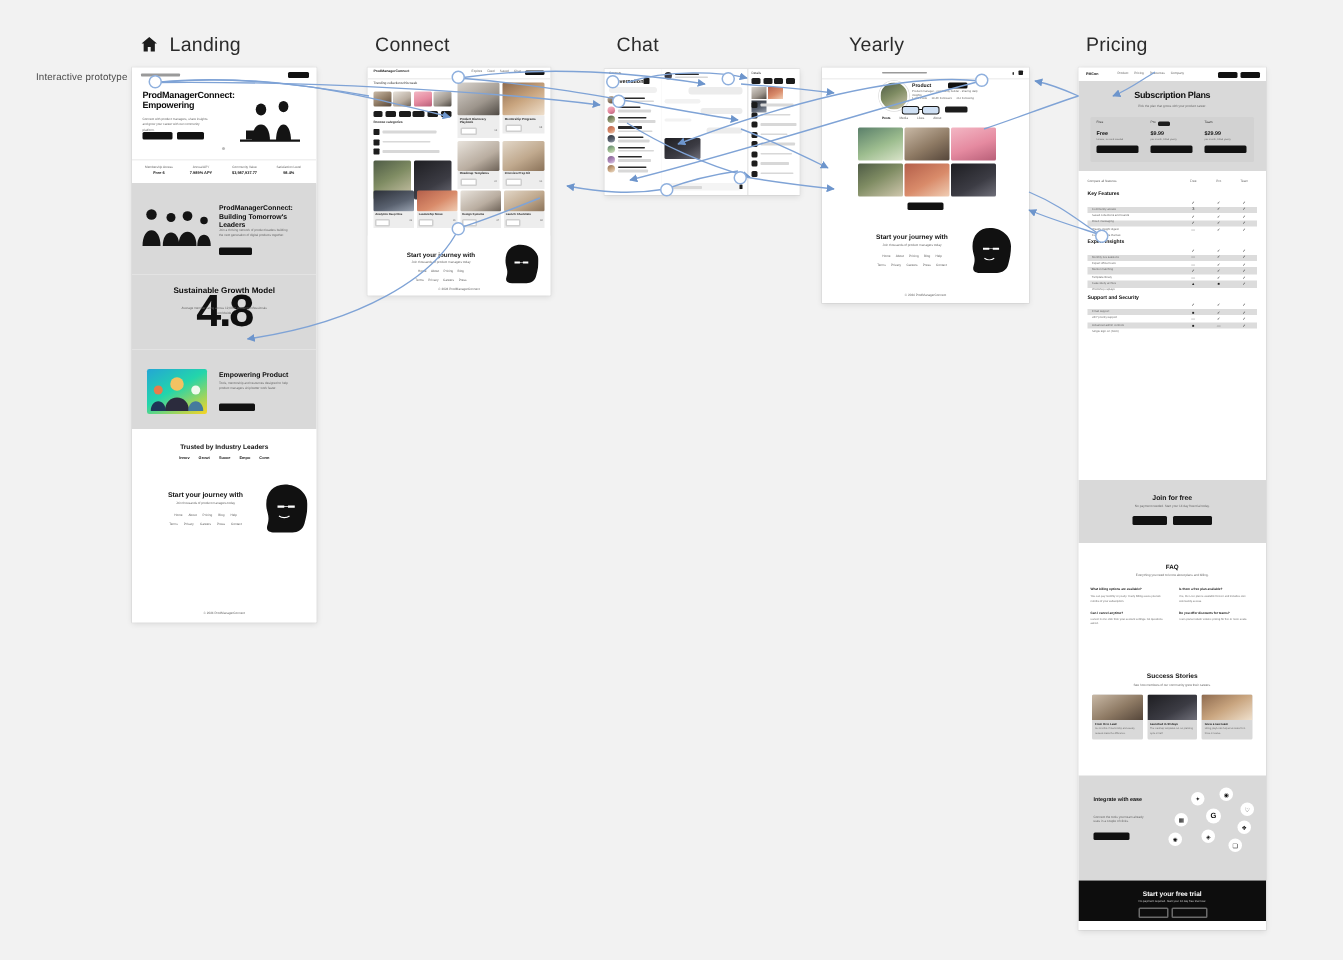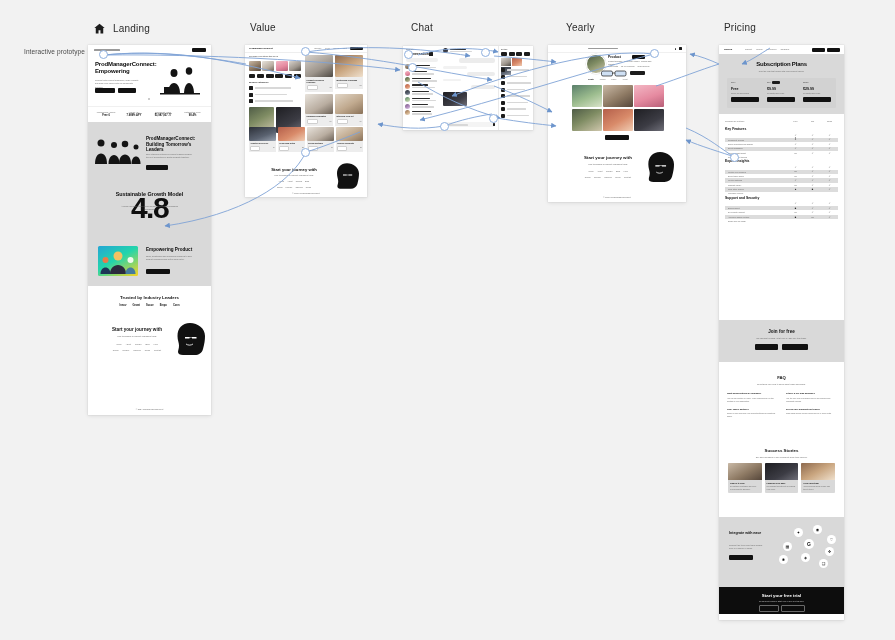--- a/index.html
+++ b/index.html
@@ -9,21 +9,21 @@
     font-family:"Liberation Sans",sans-serif;
     -webkit-font-smoothing:antialiased;
     position:relative;
   }
   .board{position:absolute;inset:0;}
 
   
   .frame-label{
     position:absolute;
     display:flex;align-items:center;gap:7px;
-    font-size:10px;color:#2b2b2b;letter-spacing:.2px;
+    font-size:13px;color:#2b2b2b;letter-spacing:.2px;
   }
   .home-ic{width:13px;height:13px;display:block;}
   .side-note{
     position:absolute;left:24px;top:48px;
     font-size:6.5px;color:#4a4a4a;letter-spacing:.1px;
   }
 
   
   .art{
     position:absolute;background:#fff;
@@ -83,21 +83,21 @@
 
 <div class="board">
 
   <div class="frame-label" style="left:93px;top:22px;">
     <svg class="home-ic" viewBox="0 0 24 24">
       <path fill="#1d1d1d" d="M12 3 2.5 11.2h2.6V21h5.1v-5.7h3.6V21h5.1v-9.8h2.6z"></path>
     </svg>
     <span>Landing</span>
   </div>
   <div class="frame-label" style="left:250px;top:22px;">
-    <span>Value</span>
+    <span>Connect</span>
   </div>
   <div class="frame-label" style="left:411px;top:22px;">
     <span>Chat</span>
   </div>
   <div class="frame-label" style="left:566px;top:22px;">
     <span>Yearly</span>
   </div>
   <div class="frame-label" style="left:724px;top:22px;">
     <span>Pricing</span>
   </div>

